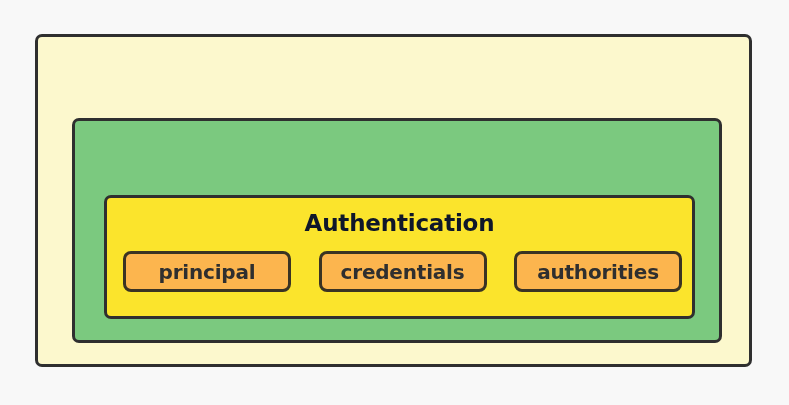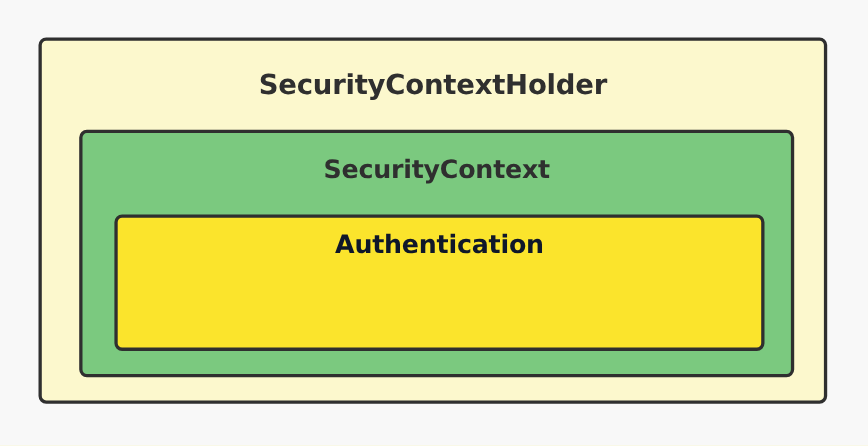--- a/index.html
+++ b/index.html
@@ -130,30 +130,43 @@
     line-height: 1;
   }
 </style>
 </head>
 <body>
 
 <div id="diagram-root">
 
   <div class="holder-box">
 
-    <div class="holder-title">SecurityContextHolder</div>
 
     <div class="context-box">
 
-      <div class="context-title">SecurityContext</div>
 
       <div class="auth-box">
 
         <div class="auth-title">Authentication</div>
 
+        <div class="fields-row">
+
+          <div class="field-box">
+            <span class="field-label">principal</span>
+          </div>
+
+          <div class="field-box">
+            <span class="field-label">credentials</span>
+          </div>
+
+          <div class="field-box">
+            <span class="field-label">authorities</span>
+          </div>
+
+        </div>
 
       </div>
 
     </div>
 
   </div>
 
 </div>
 
 </body></html>

